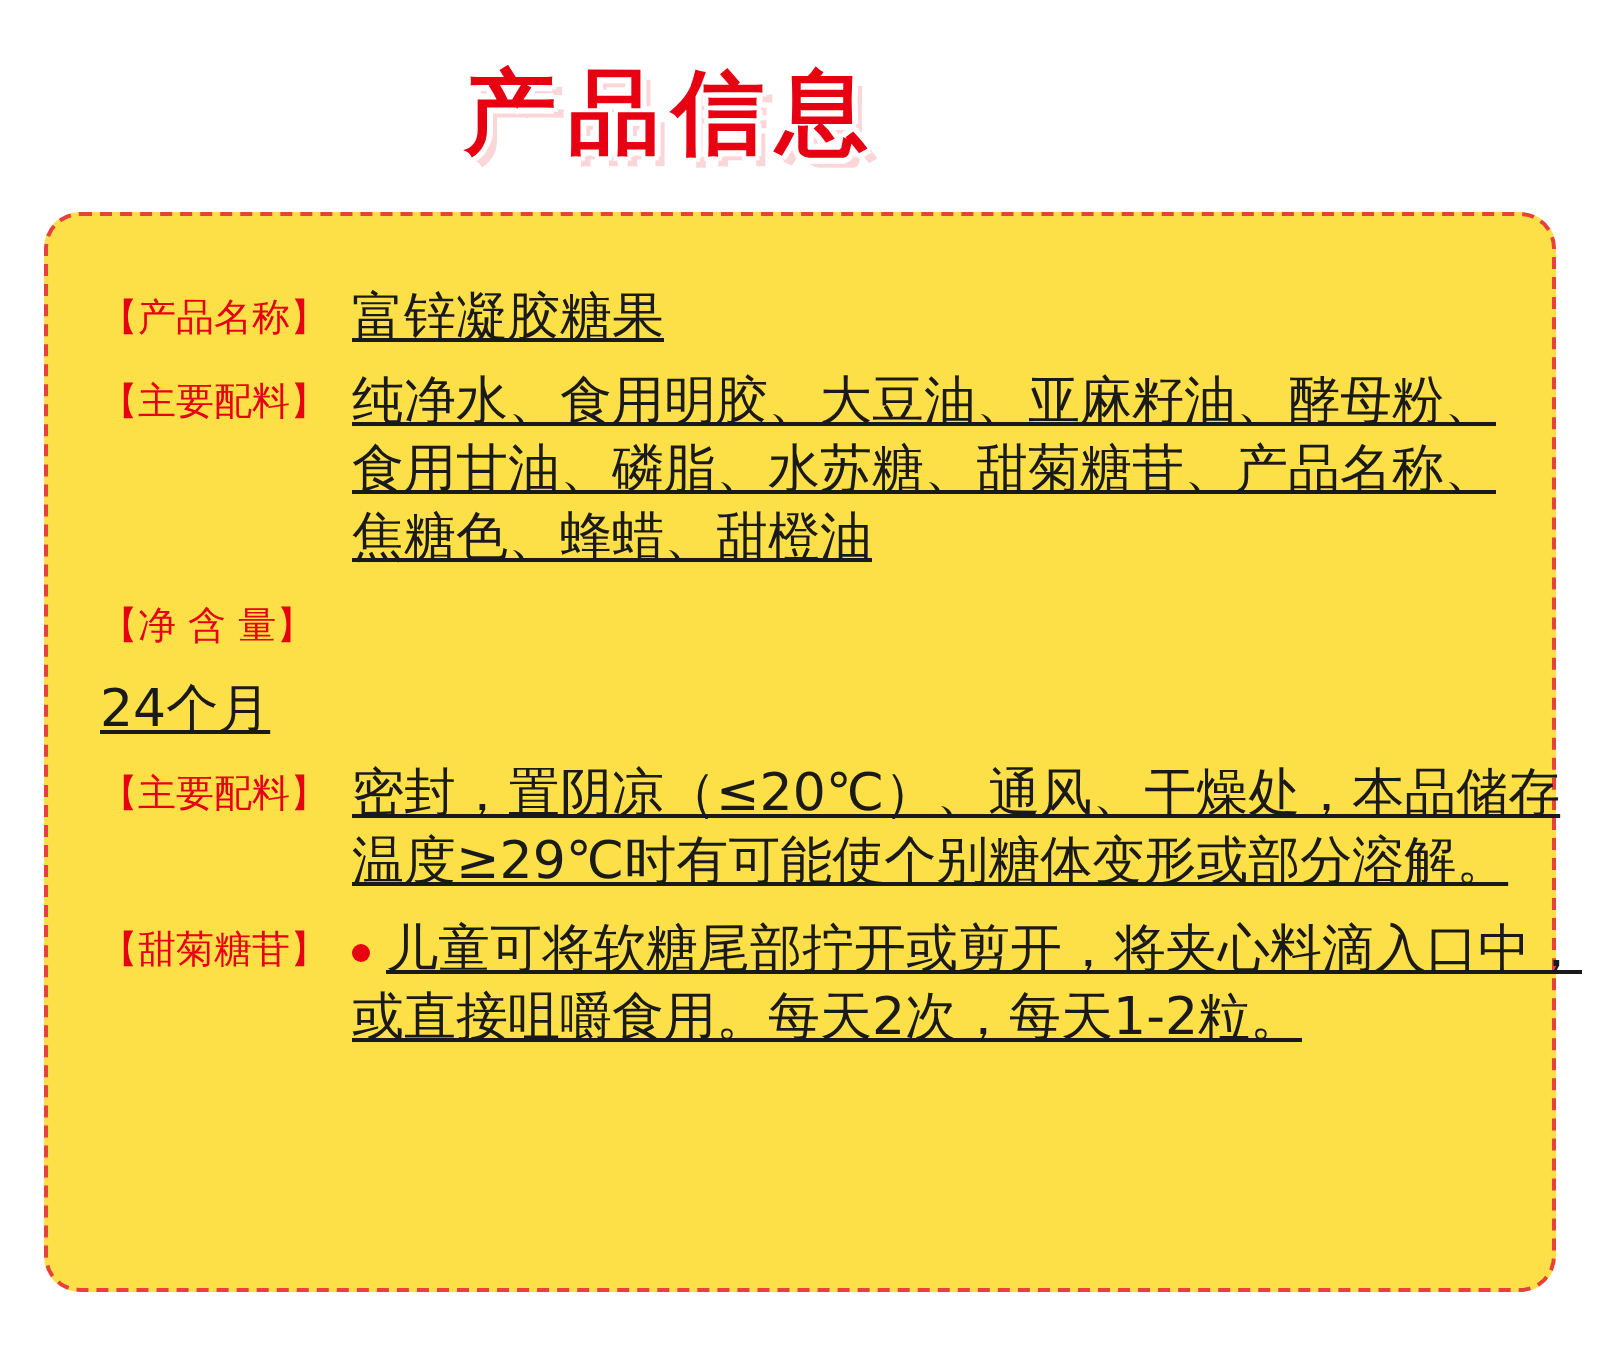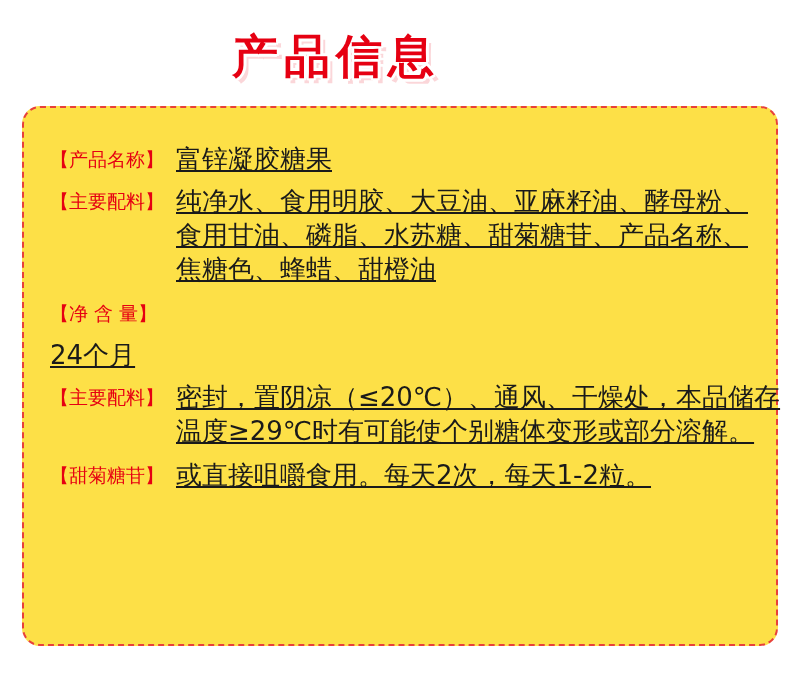--- a/index.html
+++ b/index.html
@@ -136,20 +136,21 @@
         <div class="label">【主要配料】</div>
         <div class="value">
           <span class="line">密封，置阴凉（≤20℃）、通风、干燥处，本品储存</span>
           <span class="line">温度≥29℃时有可能使个别糖体变形或部分溶解。</span>
         </div>
       </div>
 
       <div class="row tall">
         <div class="label">【甜菊糖苷】</div>
         <div class="value">
+          <span class="line"><span class="bullet"></span><span>儿童可将软糖尾部拧开或剪开，将夹心料滴入口中，</span></span>
           <span class="line">或直接咀嚼食用。每天2次，每天1-2粒。</span>
         </div>
       </div>
 
     </div>
   </div>
 
 </div>
 
 </body></html>

